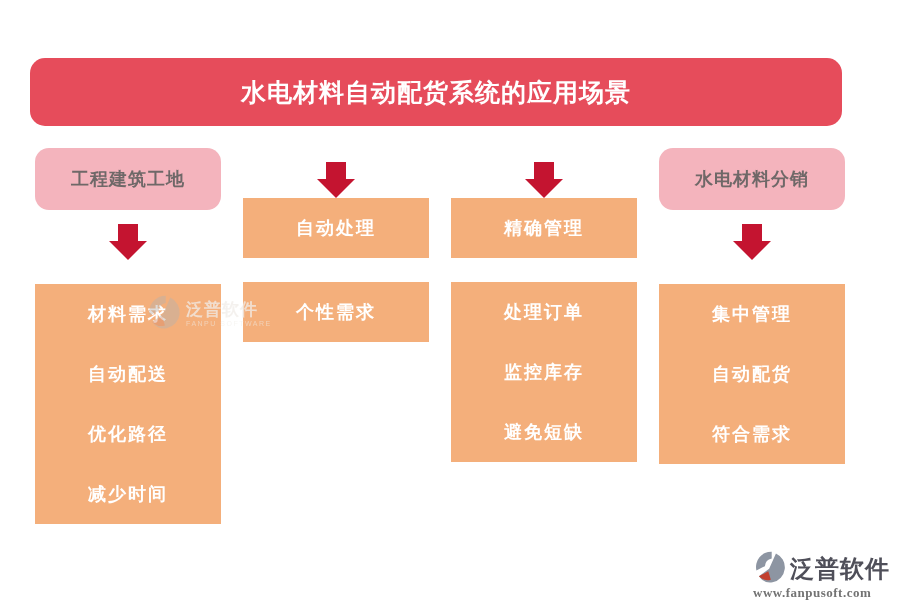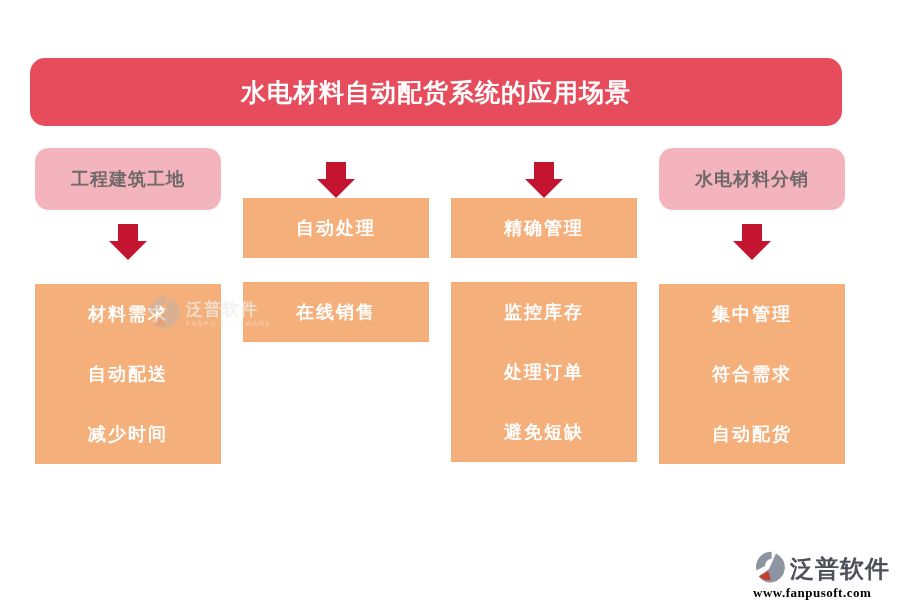--- a/index.html
+++ b/index.html
@@ -106,21 +106,21 @@
   .footer-brand {
     margin-left: 3px;
     color: #4F4F59;
     font-size: 24px;
     font-weight: bold;
     letter-spacing: 1px;
   }
   .footer-url {
     margin-top: -3px;
     align-self: flex-start;
-    color: #000000;
+    color: #737373;
     font-size: 13px;
     font-weight: bold;
     font-family: "Liberation Serif", "DejaVu Serif", serif;
     letter-spacing: 0.5px;
   }
 </style>
 </head>
 <body>
 
 <div class="banner">
@@ -137,72 +137,75 @@
       <div class="arrow-stem"></div>
       <div class="arrow-head"></div>
     </div>
     <div class="item-box">
         <span>材料需求</span>
       </div>
     <div class="item-box">
         <span>自动配送</span>
       </div>
     <div class="item-box">
+        <span>优化路径</span>
+      </div>
+    <div class="item-box">
         <span>减少时间</span>
       </div>
   </div>
 
   <div class="column">
     <div class="arrow">
       <div class="arrow-stem"></div>
       <div class="arrow-head"></div>
     </div>
     <div class="item-box">
         <span>自动处理</span>
       </div>
     <div class="item-box">
-        <span>在线销售</span>
+        <span>个性需求</span>
       </div>
   </div>
 
   <div class="column">
     <div class="arrow">
       <div class="arrow-stem"></div>
       <div class="arrow-head"></div>
     </div>
     <div class="item-box">
         <span>精确管理</span>
       </div>
     <div class="item-box">
+        <span>处理订单</span>
+      </div>
+    <div class="item-box">
         <span>监控库存</span>
-      </div>
-    <div class="item-box">
-        <span>处理订单</span>
       </div>
     <div class="item-box">
         <span>避免短缺</span>
       </div>
   </div>
 
   <div class="column">
     <div class="header-box">
       <span>水电材料分销</span>
     </div>
     <div class="arrow">
       <div class="arrow-stem"></div>
       <div class="arrow-head"></div>
     </div>
     <div class="item-box">
         <span>集中管理</span>
       </div>
     <div class="item-box">
+        <span>自动配货</span>
+      </div>
+    <div class="item-box">
         <span>符合需求</span>
-      </div>
-    <div class="item-box">
-        <span>自动配货</span>
       </div>
   </div>
 
 </div>
 
 <div class="watermark">
   <span>
     <svg width="36" height="36" viewBox="0 0 40 40">
       <path d="M22 2 A18 18 0 0 0 4 24 L14 19 A10 10 0 0 1 22 10 Z" fill="#b9b2ac"></path>
       <path d="M27 4 A18 18 0 0 1 23 38 A16 16 0 0 1 7 31 L19 22 Z" fill="#b9b2ac"></path>

